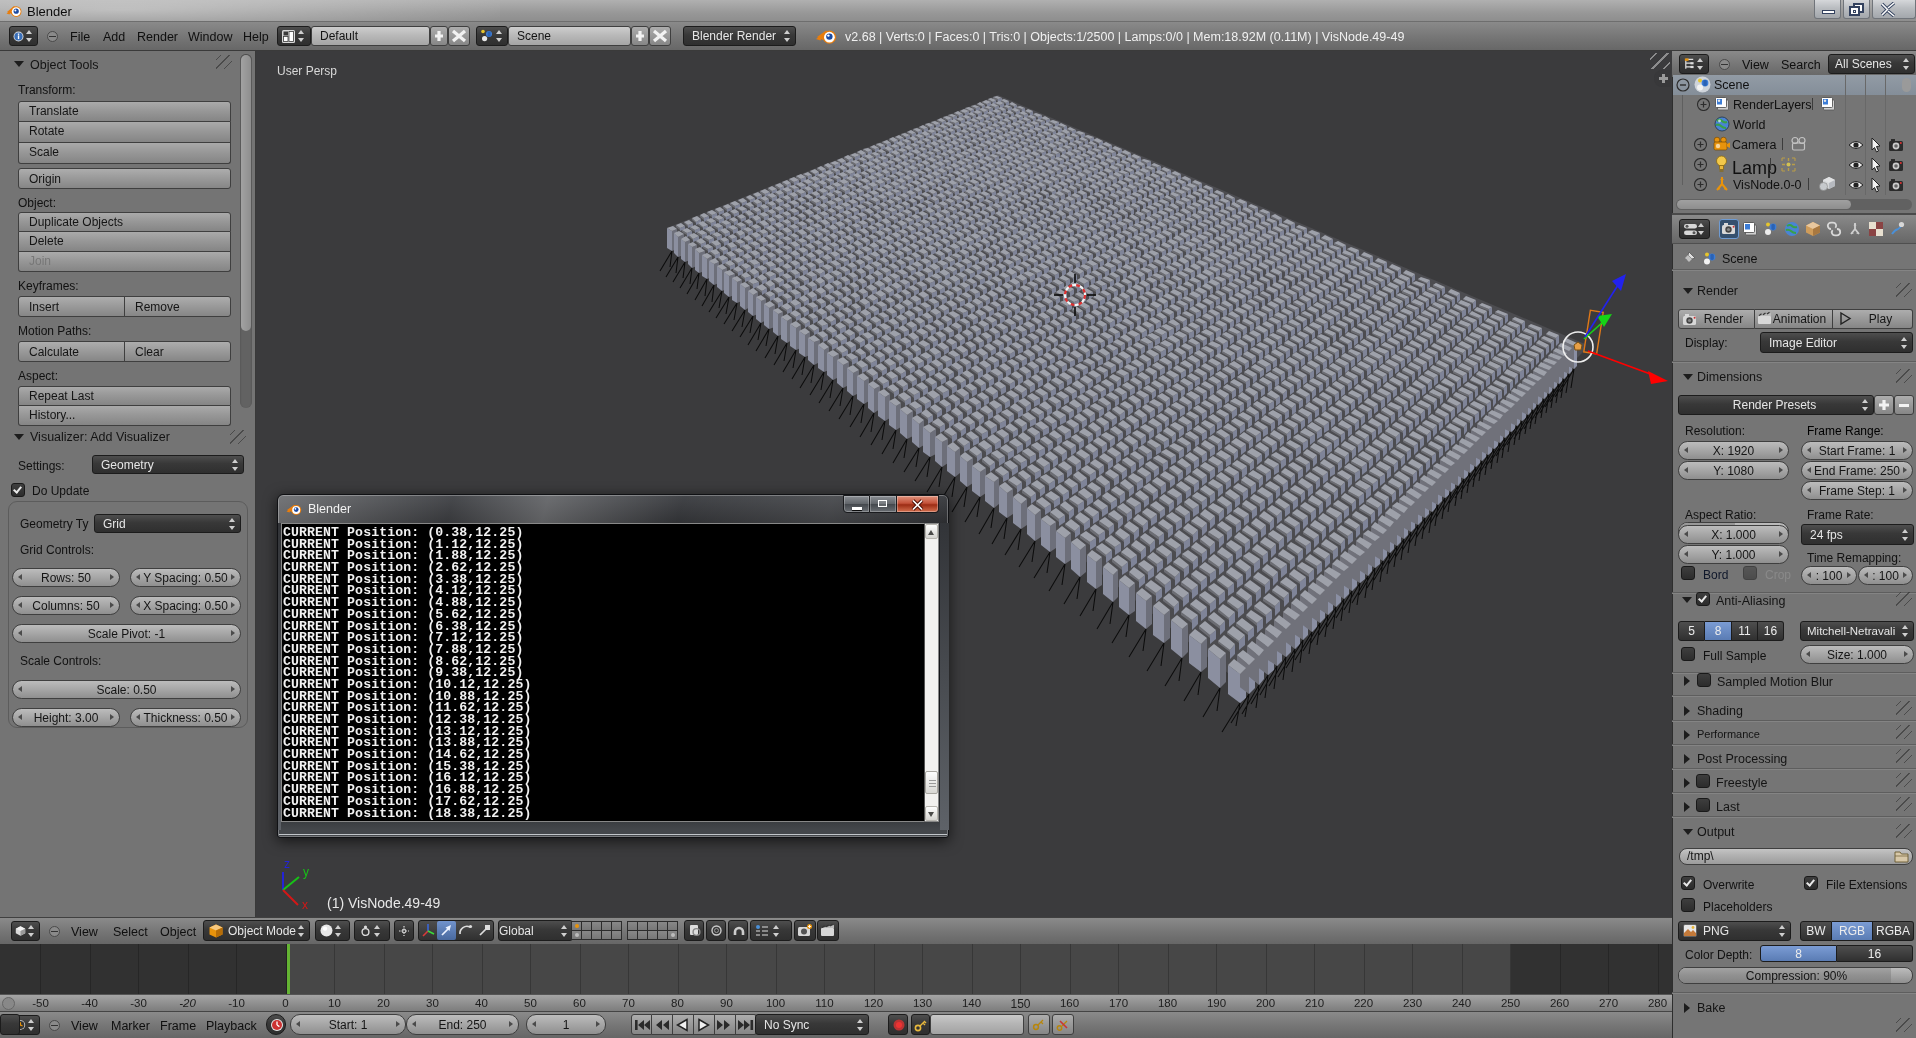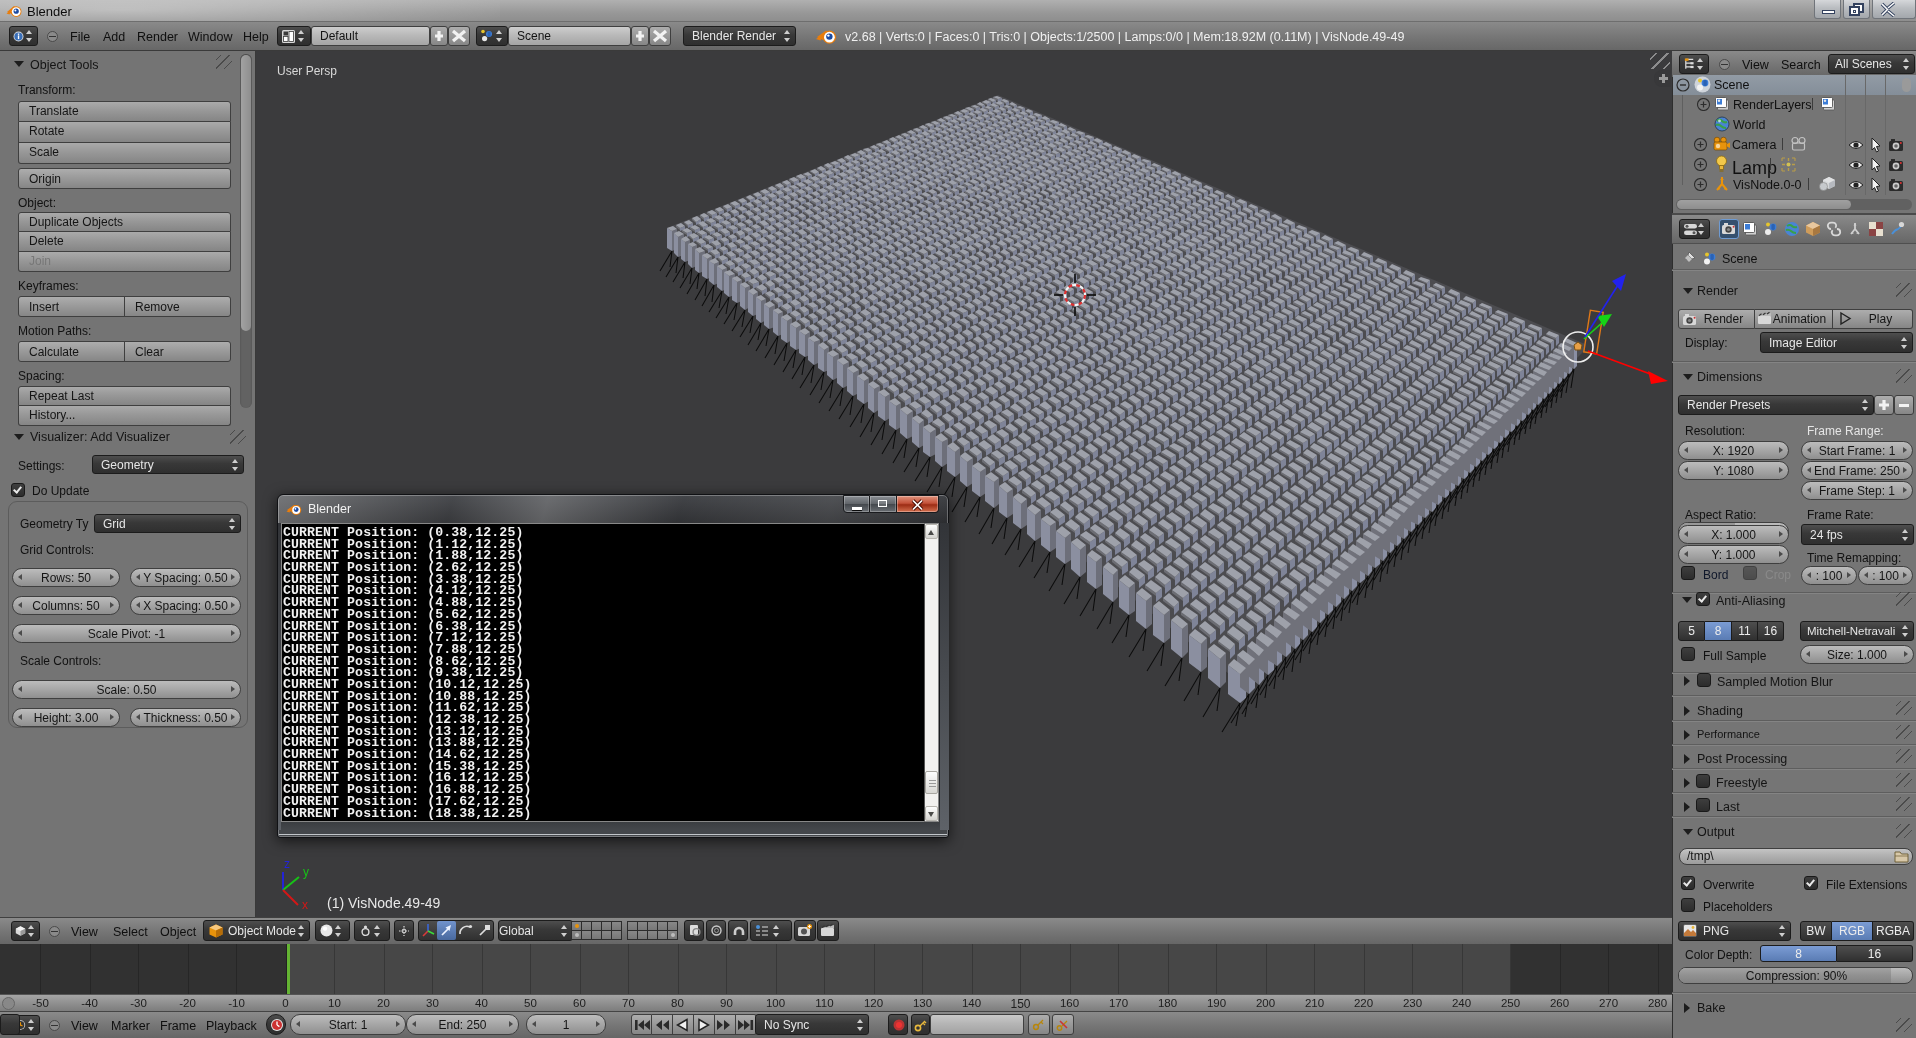--- a/index.html
+++ b/index.html
@@ -133,21 +133,21 @@
 <div class="ab" style="left:18px;top:196px;font-size:12px;color:#111;white-space:nowrap;">Object:</div>
 <div class="ab" style="left:18px;top:212px;width:213px;height:20px;background:linear-gradient(#aaaaaa,#989898 45%,#858585);border:1px solid #3f3f3f;border-radius:3px 3px 0 0;color:#151515;font-size:12px;line-height:18px;padding-left:10px;">Duplicate Objects</div>
 <div class="ab" style="left:18px;top:232px;width:213px;height:20px;background:linear-gradient(#aaaaaa,#989898 45%,#858585);border:1px solid #3f3f3f;border-top:none;border-radius:0;color:#151515;font-size:12px;line-height:18px;padding-left:10px;">Delete</div>
 <div class="ab" style="left:18px;top:252px;width:213px;height:20px;background:linear-gradient(#aaaaaa,#989898 45%,#858585);border:1px solid #3f3f3f;border-top:none;border-radius:0 0 3px 3px;color:#151515;font-size:12px;line-height:18px;padding-left:10px;"><span style="color:#777">Join</span></div>
 <div class="ab" style="left:18px;top:279px;font-size:12px;color:#111;white-space:nowrap;">Keyframes:</div>
 <div class="lb" style="left:18px;top:296px;width:107px;height:21px;line-height:20px;font-size:12px;border-radius:3px 0 0 3px;text-align:left;padding-left:10px;">Insert</div>
 <div class="lb" style="left:124px;top:296px;width:107px;height:21px;line-height:20px;font-size:12px;border-radius:0 3px 3px 0;text-align:left;padding-left:10px;">Remove</div>
 <div class="ab" style="left:18px;top:324px;font-size:12px;color:#111;white-space:nowrap;">Motion Paths:</div>
 <div class="lb" style="left:18px;top:341px;width:107px;height:21px;line-height:20px;font-size:12px;border-radius:3px 0 0 3px;text-align:left;padding-left:10px;">Calculate</div>
 <div class="lb" style="left:124px;top:341px;width:107px;height:21px;line-height:20px;font-size:12px;border-radius:0 3px 3px 0;text-align:left;padding-left:10px;">Clear</div>
-<div class="ab" style="left:18px;top:369px;font-size:12px;color:#111;white-space:nowrap;">Spacing:</div>
+<div class="ab" style="left:18px;top:369px;font-size:12px;color:#111;white-space:nowrap;">Aspect:</div>
 <div class="ab" style="left:18px;top:386px;width:213px;height:20px;background:linear-gradient(#aaaaaa,#989898 45%,#858585);border:1px solid #3f3f3f;border-radius:3px 3px 0 0;color:#151515;font-size:12px;line-height:18px;padding-left:10px;">Repeat Last</div>
 <div class="ab" style="left:18px;top:406px;width:213px;height:20px;background:linear-gradient(#aaaaaa,#989898 45%,#858585);border:1px solid #3f3f3f;border-top:none;border-radius:0 0 3px 3px;color:#151515;font-size:12px;line-height:18px;padding-left:10px;">History...</div>
 <div class="ab" style="left:240px;top:54px;width:12px;height:354px;background:#626262;border-radius:6px;box-shadow:inset 0 1px 2px rgba(0,0,0,.3);"></div>
 <div class="ab" style="left:241px;top:55px;width:10px;height:276px;background:linear-gradient(90deg,#a2a2a2,#8e8e8e);border-radius:5px;"></div>
 <div class="ab" style="left:14px;top:434px;width:0;height:0;border-left:5px solid transparent;border-right:5px solid transparent;border-top:6px solid #1d1d1d;"></div>
 <div class="ab" style="left:30px;top:430px;font-size:12.5px;color:#141414;white-space:nowrap;">Visualizer: Add Visualizer</div>
 <div class="ab" style="left:230px;top:430px;width:16px;height:14px;background:repeating-linear-gradient(135deg,transparent 0 3px,rgba(40,40,40,.55) 3px 4px,transparent 4px 6px);"></div>
 <div class="ab" style="left:18px;top:459px;font-size:12px;color:#111;white-space:nowrap;">Settings:</div>
 <div class="db" style="left:92px;top:455px;width:152px;height:19px;">
     <span class="dtx" style="padding-left:8px;font-size:12px;">Geometry</span>
@@ -391,21 +391,21 @@
     <div class="ab" style="left:1560px;top:0;width:1px;height:50px;background:rgba(0,0,0,.22);"></div>
     <div class="ab" style="left:1608px;top:0;width:1px;height:50px;background:rgba(0,0,0,.22);"></div>
     <div class="ab" style="left:1658px;top:0;width:1px;height:50px;background:rgba(0,0,0,.22);"></div>
 <div class="ab" style="left:286px;top:0;width:1px;height:50px;background:#222;"></div>
 <div class="ab" style="left:287px;top:0;width:3px;height:50px;background:#64b433;"></div>
 </div>
 <div class="ab" style="left:0;top:994px;width:1672px;height:17px;background:linear-gradient(#a5a5a5,#8c8c8c 60%,#7d7d7d);border-top:1px solid #555;">
 <div class="ab" style="left:15.499999999999972px;top:2px;width:50px;text-align:center;font-size:11.5px;color:#1d1d1d;">-50</div>
     <div class="ab" style="left:64.5px;top:2px;width:50px;text-align:center;font-size:11.5px;color:#1d1d1d;">-40</div>
     <div class="ab" style="left:113.5px;top:2px;width:50px;text-align:center;font-size:11.5px;color:#1d1d1d;">-30</div>
-    <div class="ab" style="left:162.5px;top:2px;width:50px;text-align:center;font-size:11.5px;color:#1d1d1d;">-20</div>
+    <div class="ab" style="left:162.5px;top:2px;width:50px;text-align:center;font-size:11.5px;color:#1d1d1d;font-style:italic;">-20</div>
     <div class="ab" style="left:211.5px;top:2px;width:50px;text-align:center;font-size:11.5px;color:#1d1d1d;">-10</div>
     <div class="ab" style="left:260.5px;top:2px;width:50px;text-align:center;font-size:11.5px;color:#1d1d1d;">0</div>
     <div class="ab" style="left:309.5px;top:2px;width:50px;text-align:center;font-size:11.5px;color:#1d1d1d;">10</div>
     <div class="ab" style="left:358.5px;top:2px;width:50px;text-align:center;font-size:11.5px;color:#1d1d1d;">20</div>
     <div class="ab" style="left:407.5px;top:2px;width:50px;text-align:center;font-size:11.5px;color:#1d1d1d;">30</div>
     <div class="ab" style="left:456.5px;top:2px;width:50px;text-align:center;font-size:11.5px;color:#1d1d1d;">40</div>
     <div class="ab" style="left:505.5px;top:2px;width:50px;text-align:center;font-size:11.5px;color:#1d1d1d;">50</div>
     <div class="ab" style="left:554.5px;top:2px;width:50px;text-align:center;font-size:11.5px;color:#1d1d1d;">60</div>
     <div class="ab" style="left:603.5px;top:2px;width:50px;text-align:center;font-size:11.5px;color:#1d1d1d;">70</div>
     <div class="ab" style="left:652.5px;top:2px;width:50px;text-align:center;font-size:11.5px;color:#1d1d1d;">80</div>
@@ -771,35 +771,35 @@
 <div class="ab" style="left:1685px;top:336px;font-size:12px;color:#111;white-space:nowrap;">Display:</div>
 <div class="db" style="left:1760px;top:332px;width:153px;height:21px;">
     <span class="dtx" style="padding-left:8px;font-size:12px;">Image Editor</span>
     <span class="ud"></span>
   </div>
 <div class="ab" style="left:1672px;top:361px;width:244px;height:1px;background:#5e5e5e;"></div>
 <div class="ab" style="left:1672px;top:362px;width:244px;height:1px;background:#848484;"></div>
 <div class="ab" style="left:1683px;top:374px;width:0;height:0;border-left:5px solid transparent;border-right:5px solid transparent;border-top:6px solid #1d1d1d;"></div>
 <div class="ab" style="left:1697px;top:370px;font-size:12.5px;color:#141414;white-space:nowrap;">Dimensions</div>
 <div class="ab" style="left:1896px;top:369px;width:16px;height:14px;background:repeating-linear-gradient(135deg,transparent 0 3px,rgba(40,40,40,.55) 3px 4px,transparent 4px 6px);"></div>
-<div class="db" style="left:1678px;top:395px;width:196px;height:20px;">
+<div class="db" style="left:1678px;top:395px;width:196px;height:20px;text-align:center;">
     <span class="dtx" style="padding-left:8px;font-size:12px;">Render Presets</span>
     <span class="ud"></span>
   </div>
 <div class="lb" style="left:1874px;top:395px;width:20px;height:20px;">
     <svg width="18" height="18" viewBox="0 0 18 18" style="display:block">
       <path d="M9.0 4 V14 M4 9.0 H14" stroke="#f2f2f2" stroke-width="3.2"></path>
       <path d="M9.0 4 V14 M4 9.0 H14" stroke="#2a2a2a" stroke-width="1" fill="none" opacity="0"></path>
     </svg>
   </div>
 <div class="lb" style="left:1894px;top:395px;width:20px;height:20px;">
     <div class="ab" style="left:4px;top:8px;width:10px;height:3px;background:#f2f2f2;"></div>
   </div>
 <div class="ab" style="left:1685px;top:424px;font-size:12px;color:#111;white-space:nowrap;">Resolution:</div>
-<div class="ab" style="left:1807px;top:424px;font-size:12px;color:#e5e5e5;white-space:nowrap;">Frame Range:</div>
+<div class="ab" style="left:1807px;top:424px;font-size:12px;color:#000000;white-space:nowrap;">Frame Range:</div>
 <div class="pl p" style="left:1678px;top:441px;width:111px;height:19px;line-height:18px;font-size:12px;">X: 1920<span class="la"></span><span class="ra"></span></div>
 <div class="pl p" style="left:1678px;top:461px;width:111px;height:19px;line-height:18px;font-size:12px;">Y: 1080<span class="la"></span><span class="ra"></span></div>
 <div class="pl p" style="left:1678px;top:481px;width:111px;height:19px;overflow:hidden;margin-top:41px;">
     <div class="ab" style="left:0;top:0;width:56px;height:19px;background:linear-gradient(#9a9a9a,#888888 45%,#787878);"></div>
     <div class="ab" style="left:0;top:0;width:111px;text-align:center;font-size:12px;line-height:18px;color:#151515;">50%</div>
   </div>
 <div class="pl p" style="left:1801px;top:441px;width:112px;height:19px;line-height:18px;font-size:12px;">Start Frame: 1<span class="la"></span><span class="ra"></span></div>
 <div class="pl p" style="left:1801px;top:461px;width:112px;height:19px;line-height:18px;font-size:12px;">End Frame: 250<span class="la"></span><span class="ra"></span></div>
 <div class="pl p" style="left:1801px;top:481px;width:112px;height:19px;line-height:18px;font-size:12px;">Frame Step: 1<span class="la"></span><span class="ra"></span></div>
 <div class="ab" style="left:1685px;top:508px;font-size:12px;color:#111;white-space:nowrap;">Aspect Ratio:</div>

